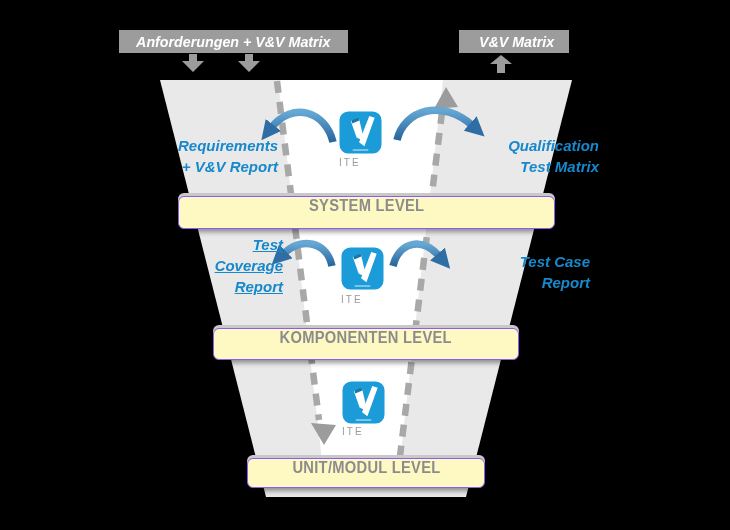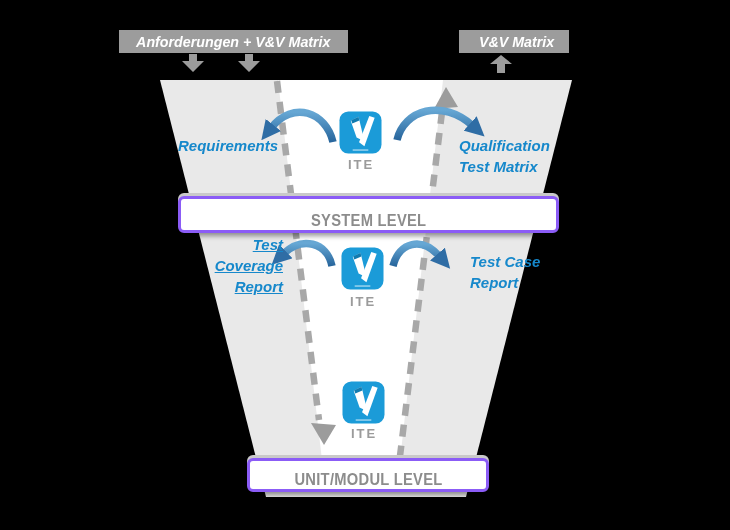--- a/index.html
+++ b/index.html
@@ -3,31 +3,31 @@
 <meta charset="utf-8">
 <style>
   html,body{margin:0;padding:0;background:#000;}
   .stage{position:relative;width:608px;height:530px;background:#000;overflow:hidden;
          font-family:"Liberation Sans","DejaVu Sans",sans-serif;}
   .layer{position:absolute;left:0;top:0;}
   .gray-box{position:absolute;background:#9c9c9c;color:#fff;display:flex;
             align-items:center;justify-content:center;height:23px;}
   .gray-box span{font-style:italic;font-weight:bold;font-size:15px;white-space:nowrap;
                  transform:scaleX(.95);transform-origin:center;}
-  .level-bar{position:absolute;background:#ffffff;border:3px solid #8b5cf6;border-radius:6px;
+  .level-bar{position:absolute;background:#fef9c3;border:1px solid #8b5cf6;border-radius:6px;
              box-shadow:0 -3px 0 #c9c9c9,0 3px 5px rgba(0,0,0,.4);
-             display:flex;align-items:flex-end;justify-content:center;}
+             display:flex;align-items:flex-start;justify-content:center;}
   .level-bar span{font-weight:bold;font-size:16px;color:#8c8c8c;white-space:nowrap;
                   transform:scaleX(.92);transform-origin:center;letter-spacing:.3px;}
   .blue-label{position:absolute;color:#1688cb;font-style:italic;font-weight:bold;
               font-size:15px;line-height:21px;}
   .blue-label.right-al{text-align:right;}
-  .blue-label.left-al{text-align:left;}
-  .ite-caption{position:absolute;color:#9b9b9b;font-weight:bold;font-size:13px;
-               letter-spacing:2px;text-align:center;width:44px;}
+  .blue-label.left-al{text-align:right;}
+  .ite-caption{position:absolute;color:#9b9b9b;font-weight:normal;font-size:10px;
+               letter-spacing:2px;width:44px;}
 </style>
 </head>
 <body>
 
 <div class="stage">
 
   <svg class="layer" width="730" height="530" viewBox="0 0 730 530">
     <defs>
       <linearGradient id="arcGrad" x1="0" y1="0" x2="0" y2="1">
         <stop offset="0" stop-color="#66a7d4"></stop>
@@ -72,38 +72,42 @@
 
   <div class="gray-box" style="left:119px;top:30px;width:229px;">
     <span>Anforderungen + V&amp;V Matrix</span>
   </div>
   <div class="gray-box" style="left:459px;top:30px;width:104px;padding-left:6px;">
     <span>V&amp;V Matrix</span>
   </div>
 
   <div class="blue-label right-al" style="left:140px;top:135px;width:138px;">
     <div>Requirements</div>
+    <div>+ V&amp;V Report</div>
   </div>
   <div class="blue-label left-al" style="left:459px;top:135px;width:140px;">
     <div>Qualification</div>
     <div>Test Matrix</div>
   </div>
   <div class="blue-label right-al" style="left:160px;top:234px;width:123px;text-decoration:underline;">
     <div>Test</div>
     <div>Coverage</div>
     <div>Report</div>
   </div>
   <div class="blue-label left-al" style="left:470px;top:251px;width:120px;">
     <div>Test Case</div>
     <div>Report</div>
   </div>
 
   <div class="level-bar" style="left:178px;top:196px;width:375px;height:31px;">
     <span>SYSTEM LEVEL</span>
   </div>
+  <div class="level-bar" style="left:213px;top:328px;width:304px;height:30px;">
+    <span>KOMPONENTEN LEVEL</span>
+  </div>
   <div class="level-bar" style="left:247px;top:458px;width:236px;height:28px;">
     <span>UNIT/MODUL LEVEL</span>
   </div>
 
   <div class="ite-caption" style="left:339px;top:157px;">ITE</div>
   <div class="ite-caption" style="left:341px;top:294px;">ITE</div>
   <div class="ite-caption" style="left:342px;top:426px;">ITE</div>
 
 </div>
 

